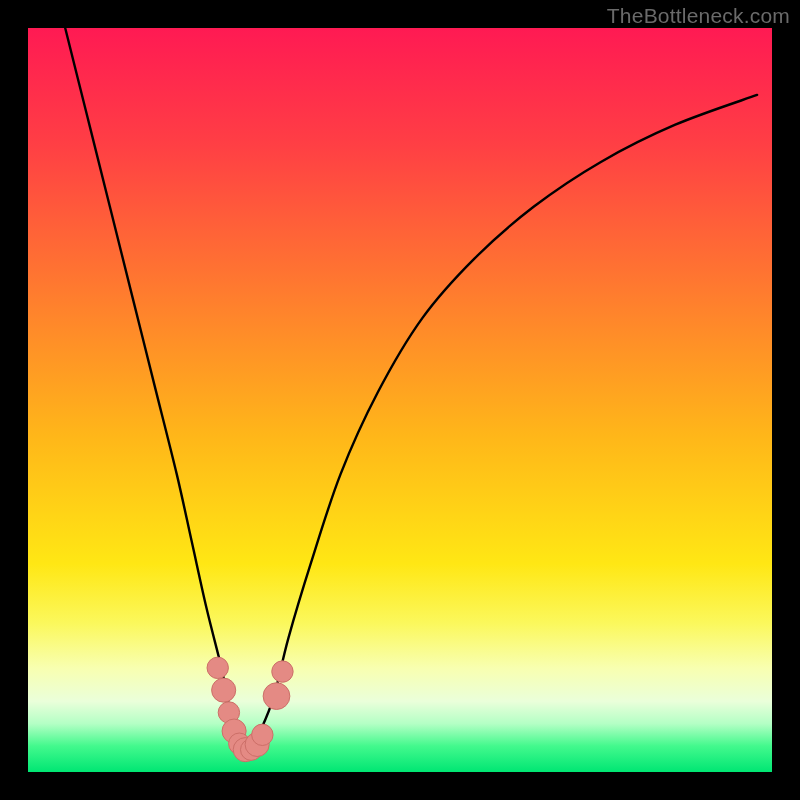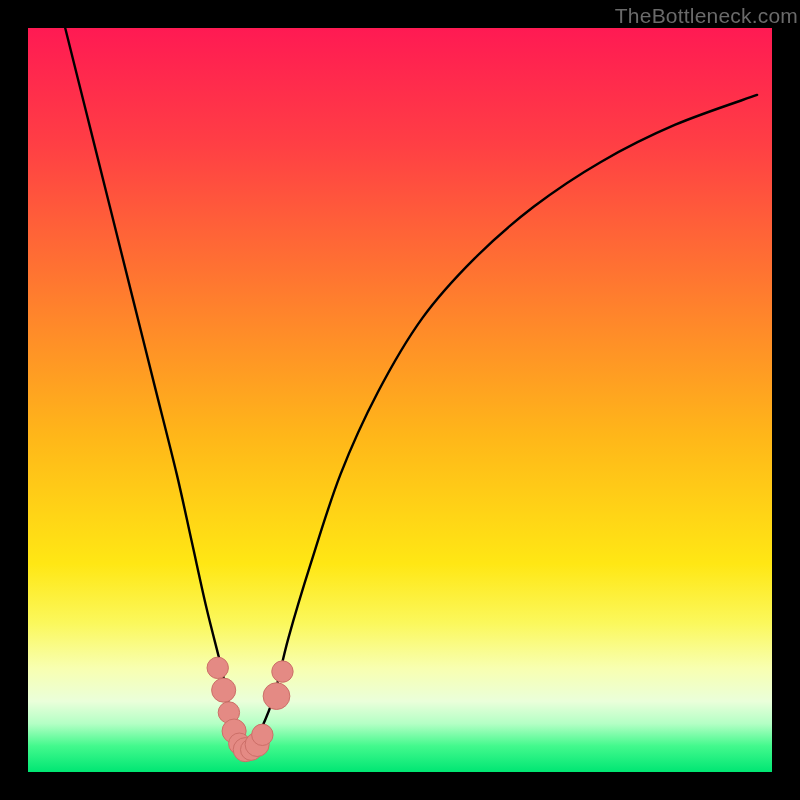--- a/index.html
+++ b/index.html
@@ -25,21 +25,21 @@
     height: 744px;
     overflow: hidden;
   }
   .gradient-bg {
     position: absolute;
     inset: 0;
   }
   .watermark {
     position: absolute;
     top: 4px;
-    right: 2px;
+    right: 10px;
     color: #6a6a6a;
     font-size: 21px;
     font-weight: 500;
     letter-spacing: 0.2px;
     user-select: none;
   }
   svg.curves {
     position: absolute;
     inset: 0;
   }

